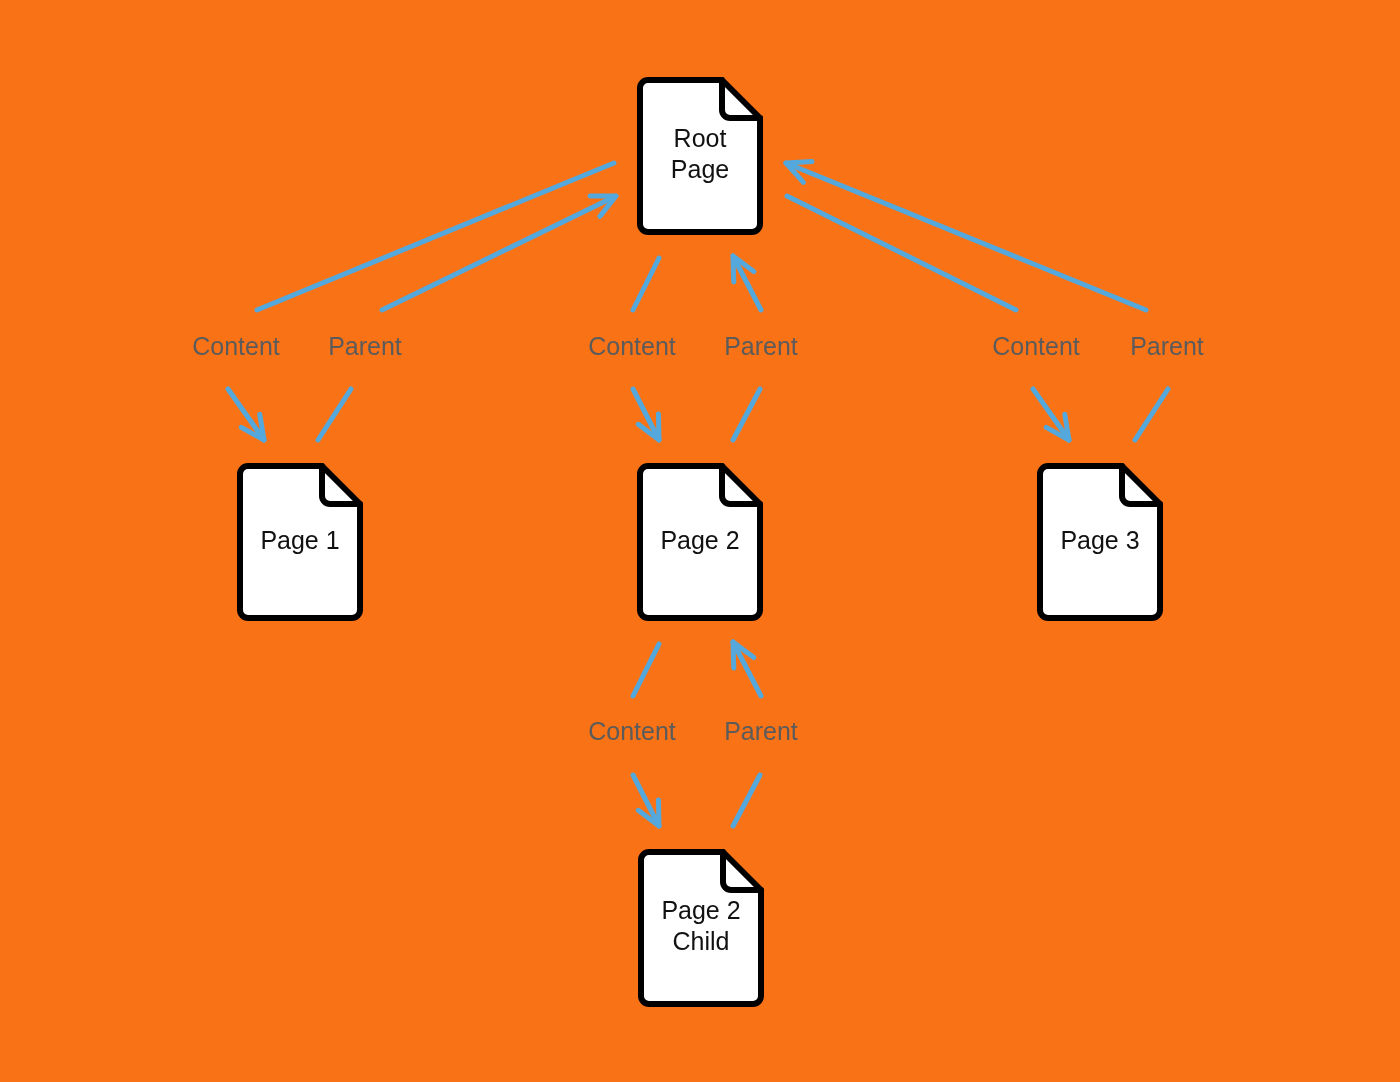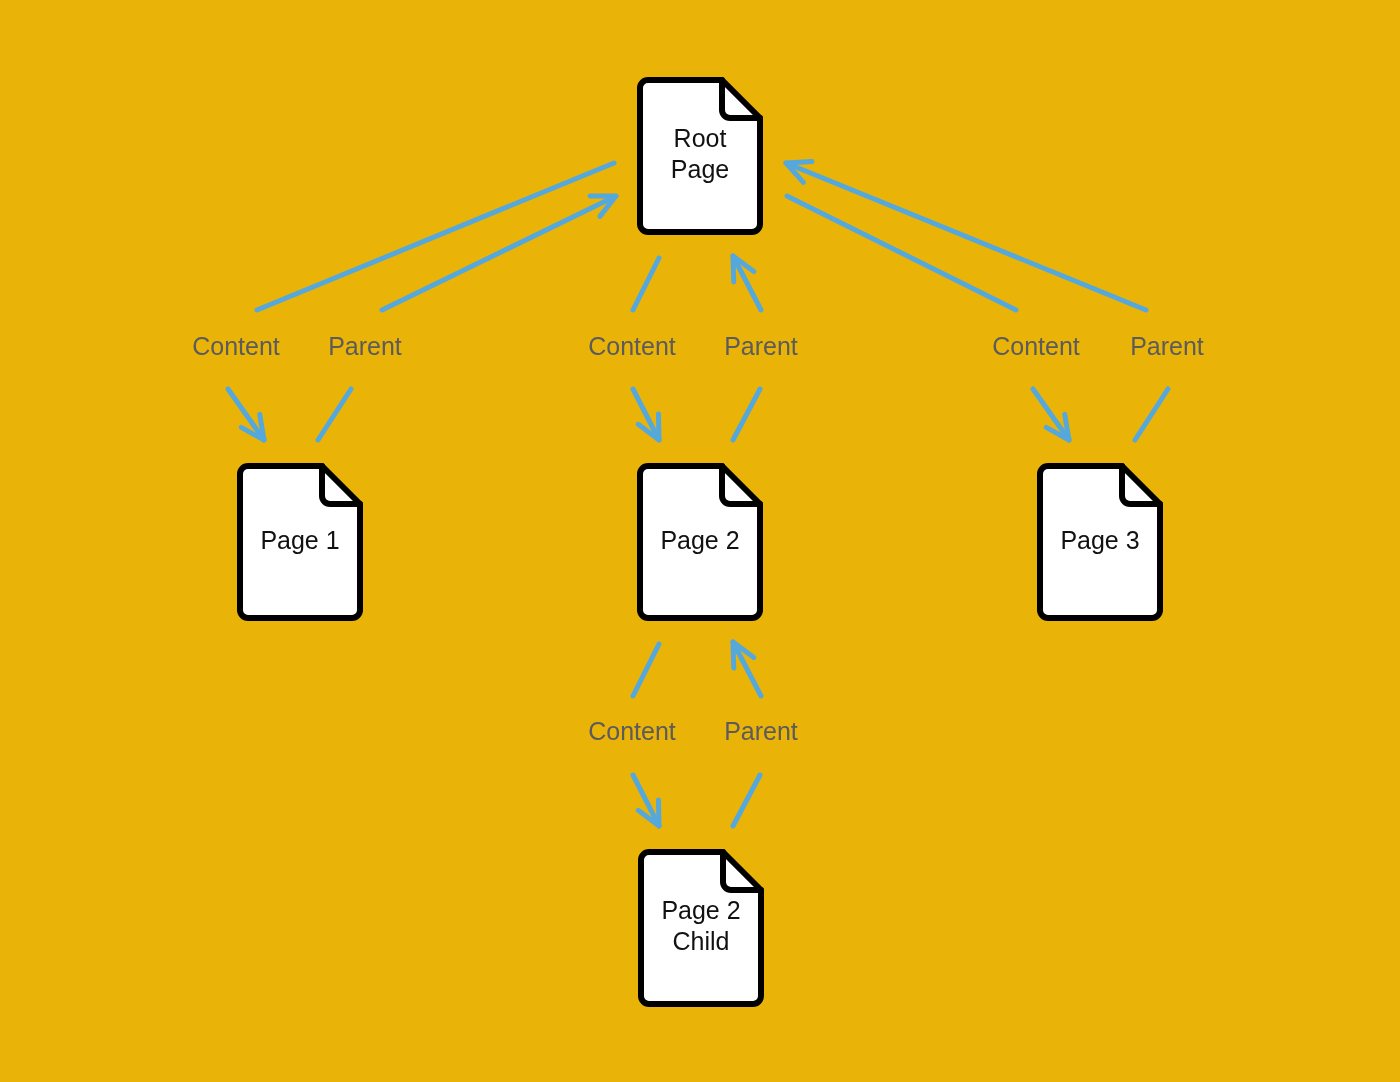--- a/index.html
+++ b/index.html
@@ -11,21 +11,21 @@
   body {
     width: 1400px;
     height: 1082px;
     font-family: "Liberation Sans", sans-serif;
     overflow: hidden;
   }
   #diagram-root {
     position: relative;
     width: 1400px;
     height: 1082px;
-    background: #eab308;
+    background: #f97316;
   }
   #graph-svg {
     position: absolute;
     top: 0;
     left: 0;
     width: 1400px;
     height: 1082px;
   }
   .node-label {
     font-family: "Liberation Sans", sans-serif;

